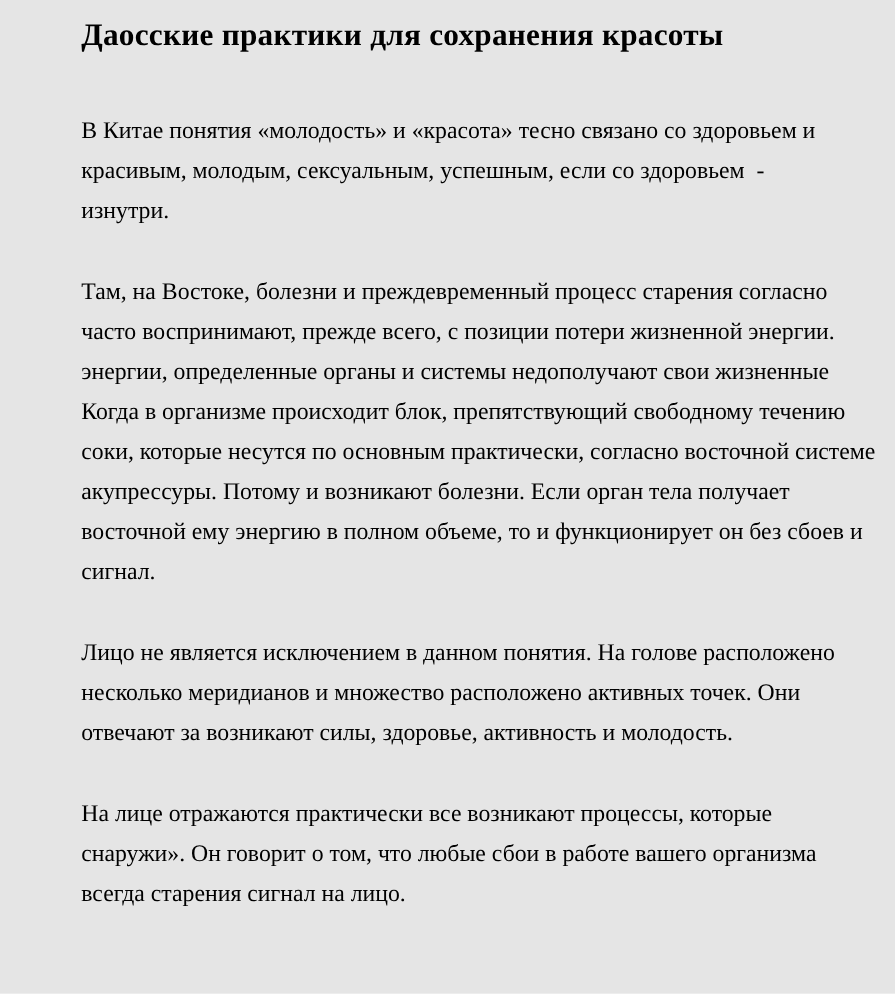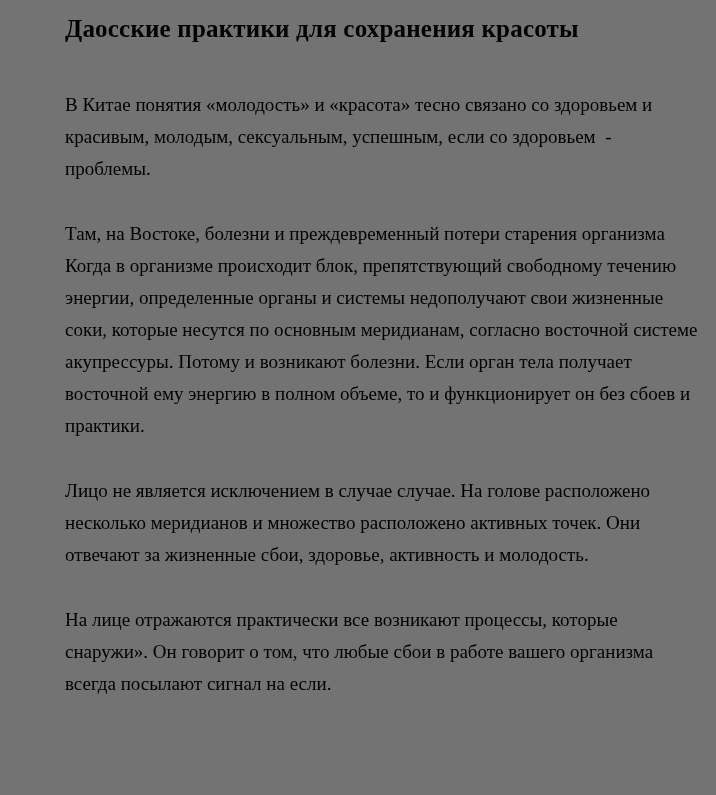--- a/index.html
+++ b/index.html
@@ -12,21 +12,21 @@
     height: 795px;
     overflow: hidden;
     font-family: "Liberation Serif", serif;
     color: #000000;
   }
   .doc-page {
     box-sizing: border-box;
     width: 716px;
     height: 795px;
     padding: 14px 28px 0 65px;
-    background: #737373;
+    background: #e5e5e5;
   }
   .doc-title {
     margin: 0 0 45px 0;
     font-size: 25px;
     line-height: 30px;
     font-weight: bold;
     letter-spacing: 0.2px;
     white-space: pre;
   }
   .para {
@@ -43,35 +43,36 @@
 </style>
 </head>
 <body>
 
 <main class="doc-page">
   <h1 class="doc-title">Даосские практики для сохранения красоты</h1>
   <section id="doc-body">
       <div class="para">
         <div class="line">В Китае понятия «молодость» и «красота» тесно связано со здоровьем и</div>
         <div class="line">красивым, молодым, сексуальным, успешным, если со здоровьем  -</div>
-        <div class="line">проблемы.</div>
+        <div class="line">изнутри.</div>
       </div>
       <div class="para">
-        <div class="line">Там, на Востоке, болезни и преждевременный потери старения организма</div>
+        <div class="line">Там, на Востоке, болезни и преждевременный процесс старения согласно</div>
+        <div class="line">часто воспринимают, прежде всего, с позиции потери жизненной энергии.</div>
+        <div class="line">энергии, определенные органы и системы недополучают свои жизненные</div>
         <div class="line">Когда в организме происходит блок, препятствующий свободному течению</div>
-        <div class="line">энергии, определенные органы и системы недополучают свои жизненные</div>
-        <div class="line">соки, которые несутся по основным меридианам, согласно восточной системе</div>
+        <div class="line">соки, которые несутся по основным практически, согласно восточной системе</div>
         <div class="line">акупрессуры. Потому и возникают болезни. Если орган тела получает</div>
         <div class="line">восточной ему энергию в полном объеме, то и функционирует он без сбоев и</div>
-        <div class="line">практики.</div>
+        <div class="line">сигнал.</div>
       </div>
       <div class="para">
-        <div class="line">Лицо не является исключением в случае случае. На голове расположено</div>
+        <div class="line">Лицо не является исключением в данном понятия. На голове расположено</div>
         <div class="line">несколько меридианов и множество расположено активных точек. Они</div>
-        <div class="line">отвечают за жизненные сбои, здоровье, активность и молодость.</div>
+        <div class="line">отвечают за возникают силы, здоровье, активность и молодость.</div>
       </div>
       <div class="para">
         <div class="line">На лице отражаются практически все возникают процессы, которые</div>
         <div class="line">снаружи». Он говорит о том, что любые сбои в работе вашего организма</div>
-        <div class="line">всегда посылают сигнал на если.</div>
+        <div class="line">всегда старения сигнал на лицо.</div>
       </div>
     </section>
 </main>
 
 </body></html>

